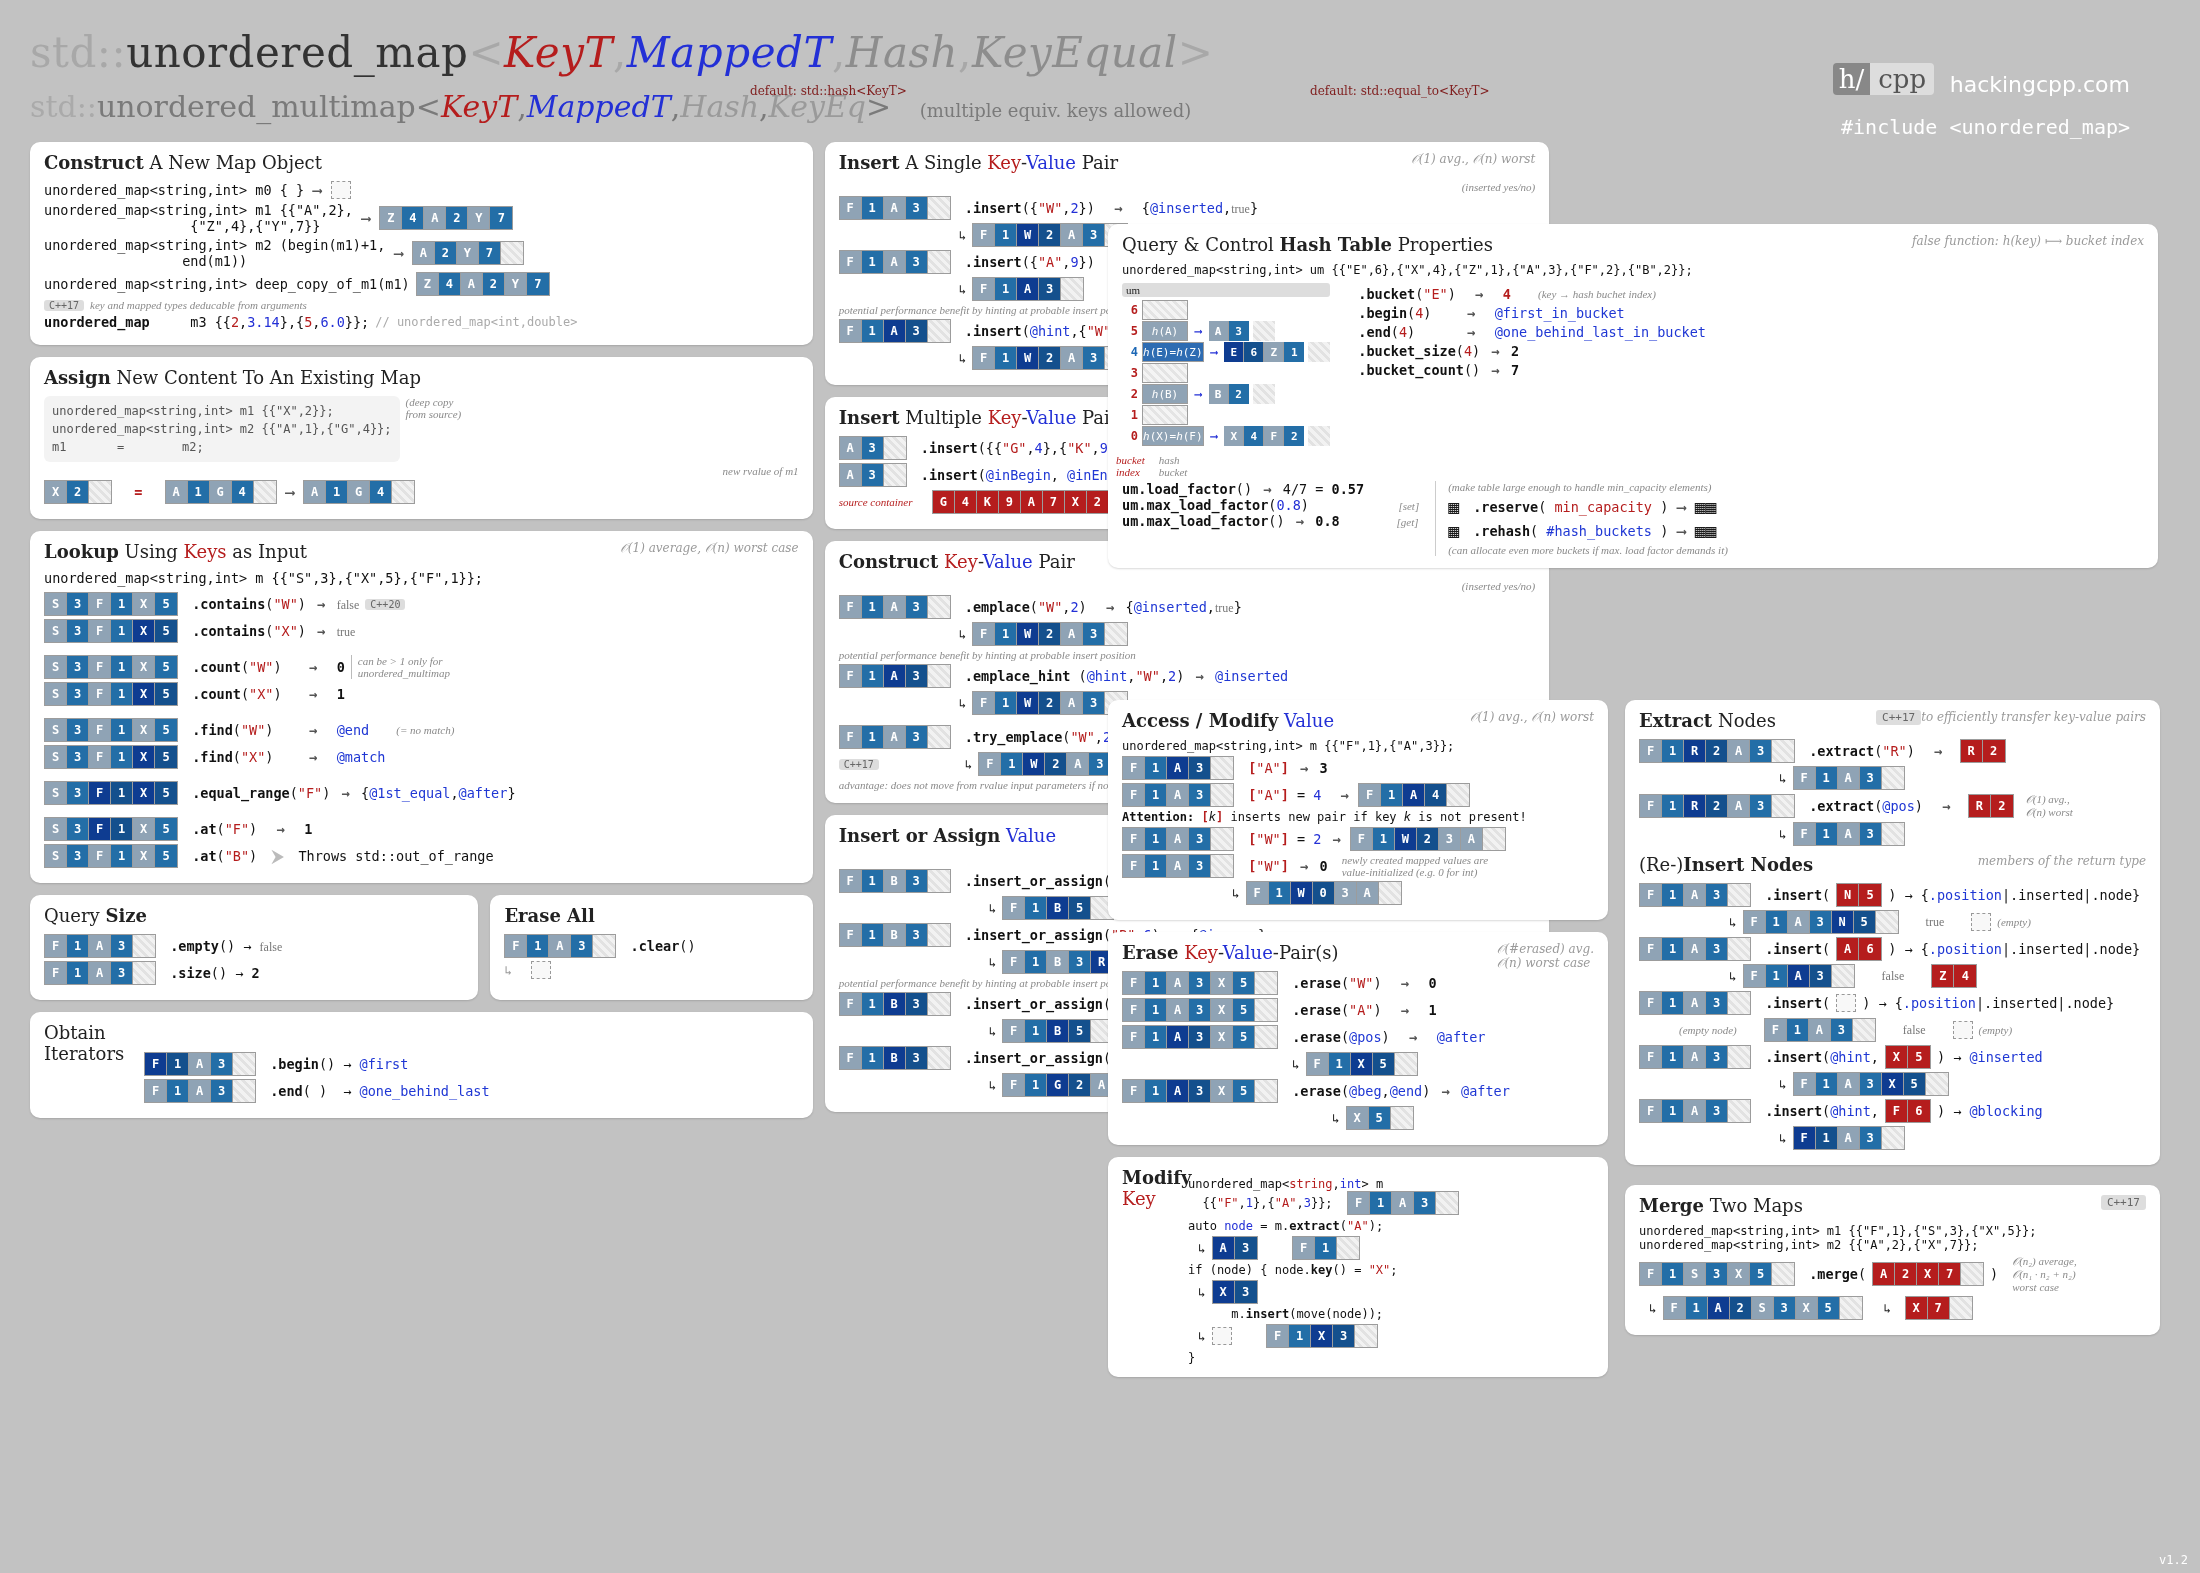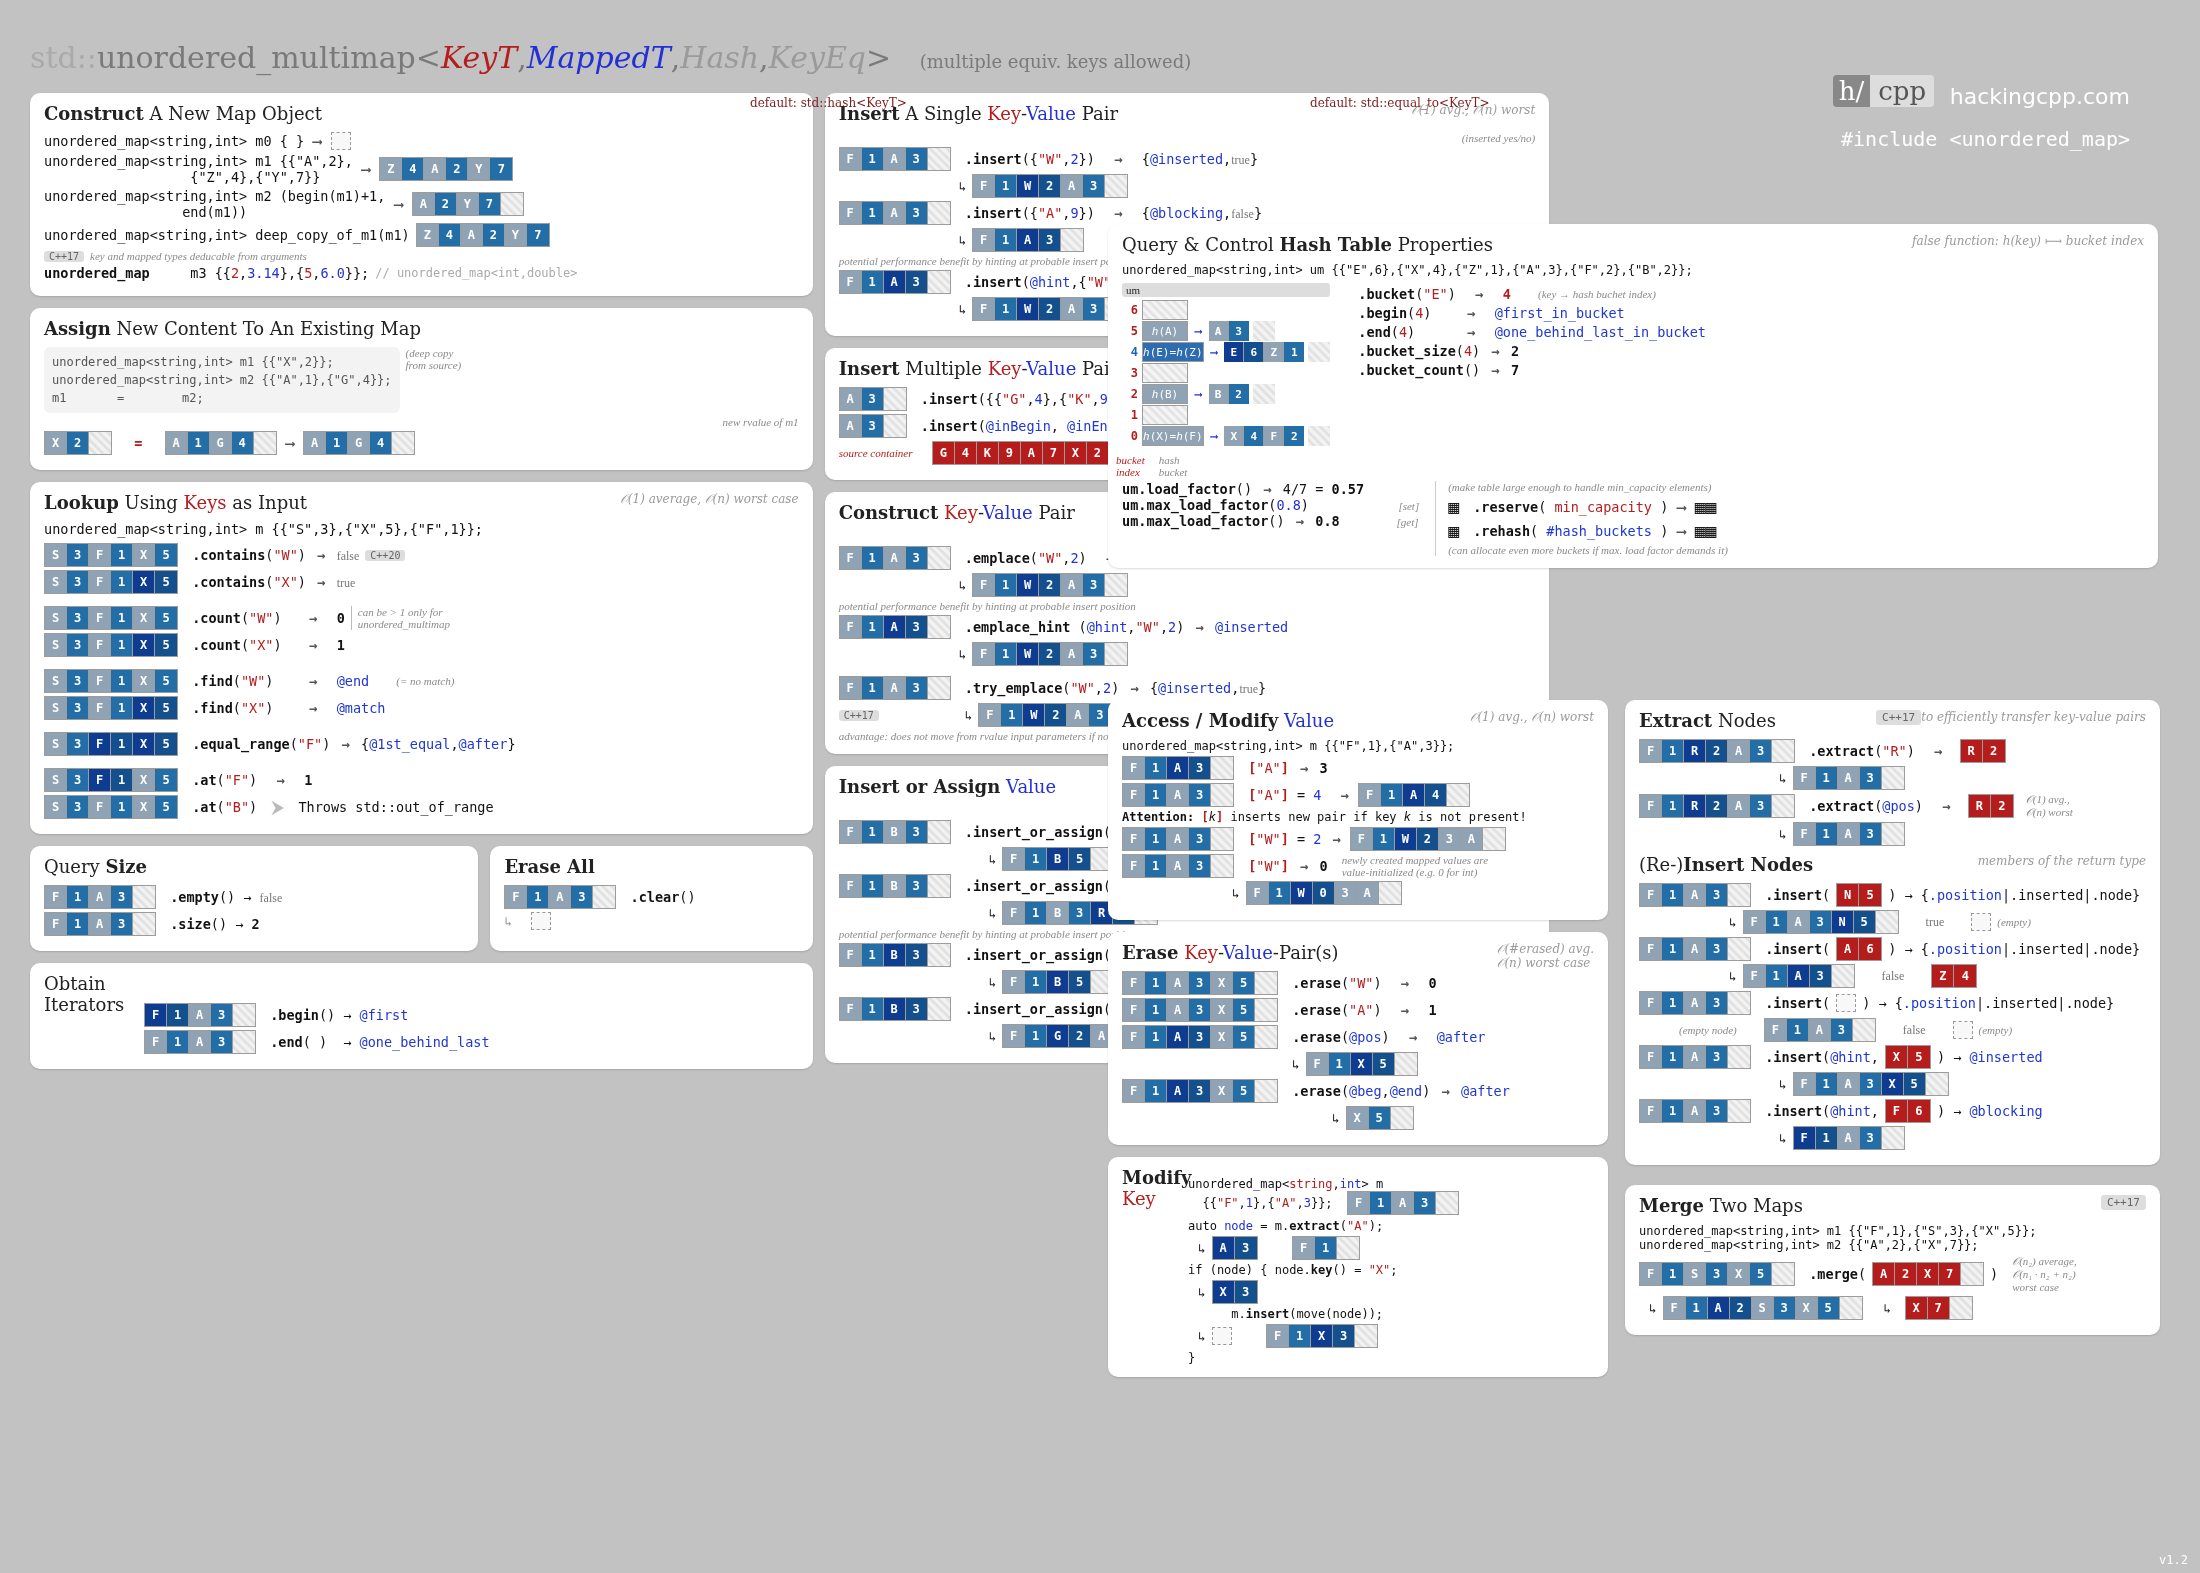--- a/index.html
+++ b/index.html
@@ -87,20 +87,23 @@
   .hcell.em{background:repeating-linear-gradient(45deg,#f4f4f4,#f4f4f4 3px,#e4e4e4 3px,#e4e4e4 6px)}
   .buck{display:flex;gap:0}
   .buck .cell{height:20px;min-width:20px;font-size:11px}
   .rarrow::after{content:"⟶";color:var(--blue);font-weight:bold;margin:0 3px}
   .vers{position:absolute;right:12px;bottom:6px;font-size:12px;color:#fff}
 </style>
 </head>
 <body>
 
 <div style="position:relative">
+  <div class="title">
+    <span class="ns">std::</span><span class="main">unordered_map</span><span class="tpl">&lt;</span><span class="red">KeyT</span><span class="tpl">,</span><span class="blue">MappedT</span><span class="tpl">,</span><span class="gi">Hash</span><span class="tpl">,</span><span class="gi">KeyEqual</span><span class="tpl">&gt;</span>
+  </div>
   <div class="defaults" style="left:720px;top:56px">default: std::hash&lt;KeyT&gt;</div>
   <div class="defaults" style="left:1280px;top:56px">default: std::equal_to&lt;KeyT&gt;</div>
   <div class="subtitle">
     <span style="color:#aaa">std::</span>unordered_multimap&lt;<span class="red">KeyT</span>,<span class="blue">MappedT</span>,<span class="gi">Hash</span>,<span class="gi">KeyEq</span>&gt;
     &nbsp;&nbsp;<span class="note">(multiple equiv. keys allowed)</span>
   </div>
   <div class="topright">
     <span class="logo"><span class="h">h/</span><span class="cpp">cpp</span></span>
     <span class="site">hackingcpp.com</span>
     <div class="include">#include &lt;unordered_map&gt;</div>

